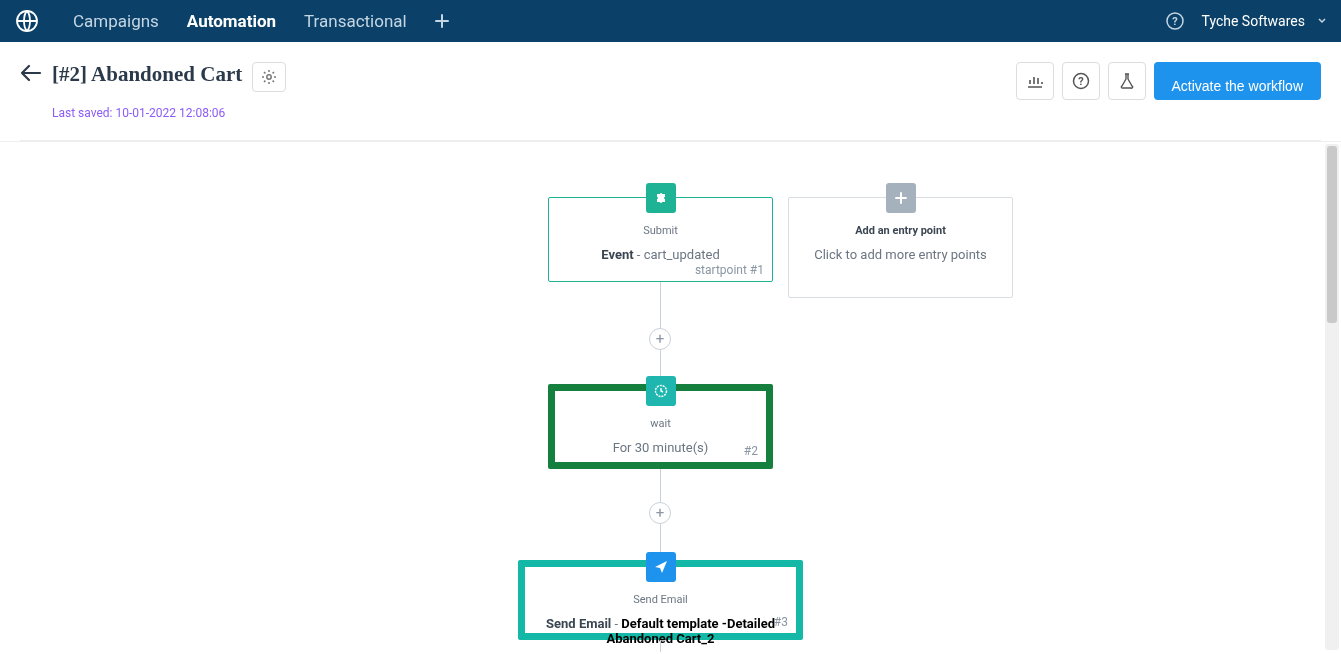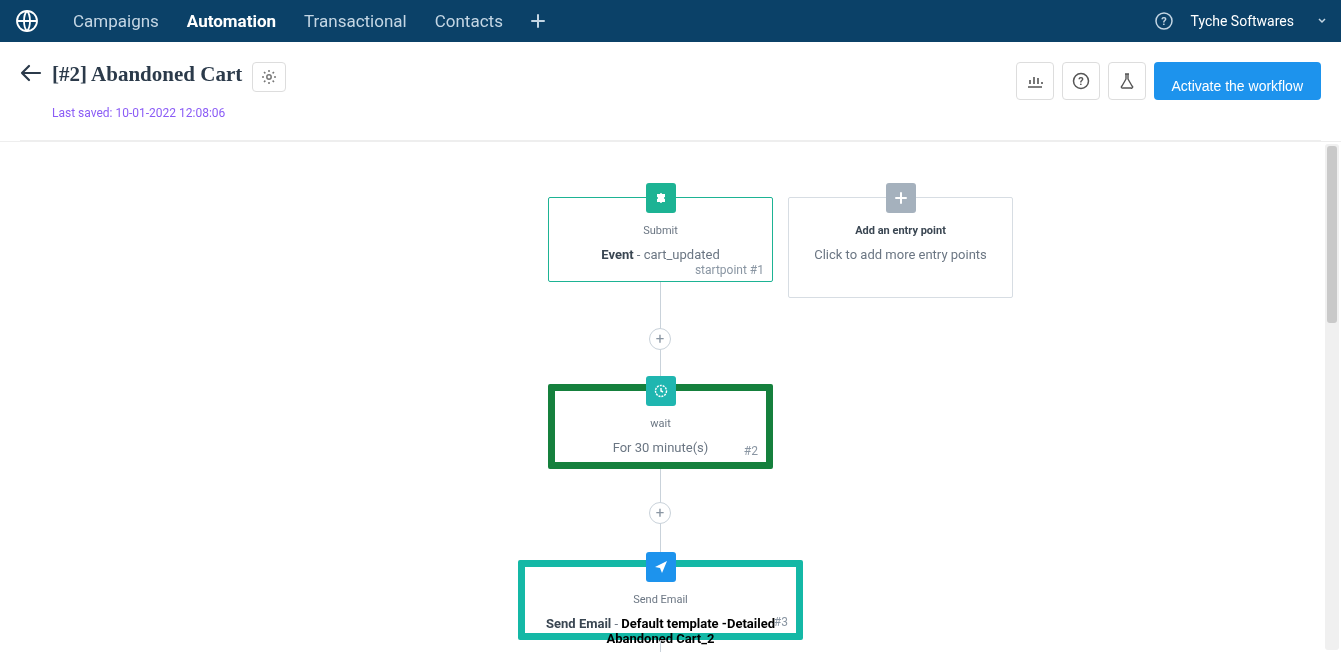--- a/index.html
+++ b/index.html
@@ -43,21 +43,21 @@
   .help-circle {
     width: 18px; height: 18px;
     cursor: pointer;
     display: flex; align-items: center; justify-content: center;
   }
   .user-menu {
     display: flex; align-items: center;
     font-size: 14px;
     cursor: pointer;
     color: #fff;
-    gap: 24px;
+    gap: 13px;
   }
   
   .header-bar {
     border-bottom: 1px solid #eee;
   }
   .header-line {
     display: flex;
     align-items: flex-start;
     padding: 20px 20px 6px 20px;
   }
@@ -212,21 +212,20 @@
   <div class="logo">
     <svg width="24" height="24" viewBox="0 0 24 24" fill="none" stroke="#fff" stroke-width="1.8">
       <circle cx="12" cy="12" r="10"></circle>
       <path d="M12 2 C16 6 16 18 12 22 M12 2 C8 6 8 18 12 22 M2 12 h20"></path>
     </svg>
   </div>
   <div class="nav-items">
     <div class="nav-item">Campaigns</div>
     <div class="nav-item active">Automation</div>
     <div class="nav-item">Transactional</div>
-    <div class="nav-item">Contacts</div>
     <div class="nav-plus">
       <svg width="14" height="14" viewBox="0 0 14 14">
           <path d="M7 1v12M1 7h12" stroke="#c4d6e4" stroke-width="2" stroke-linecap="round"></path>
         </svg>
     </div>
   </div>
   <div class="topbar-right">
     <div class="help-circle">
       <svg width="18" height="18" viewBox="0 0 18 18">
           <circle cx="9" cy="9" r="8" fill="none" stroke="#c4d6e4" stroke-width="1.5"></circle>

